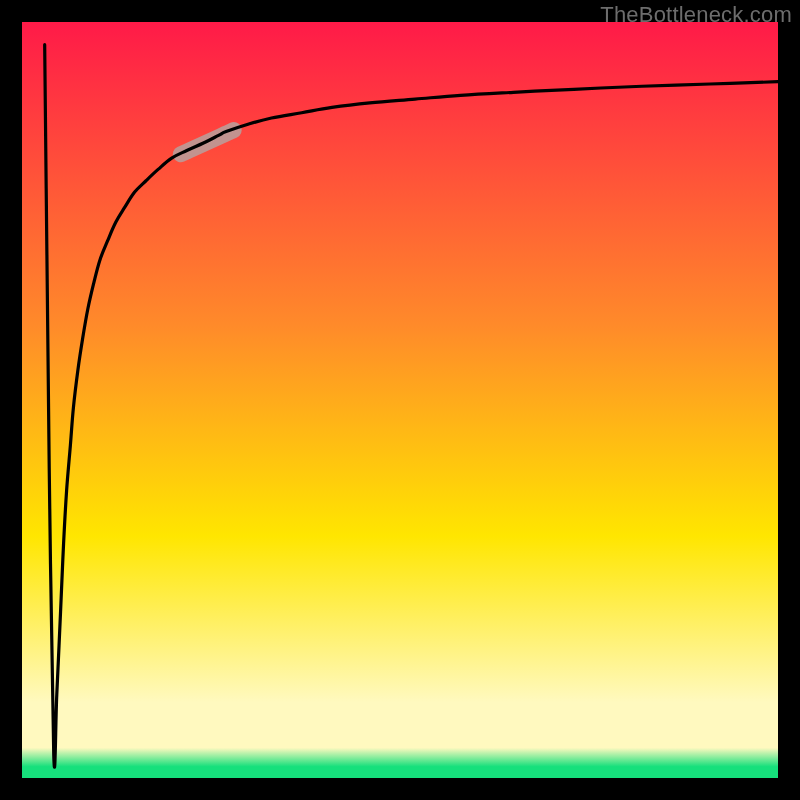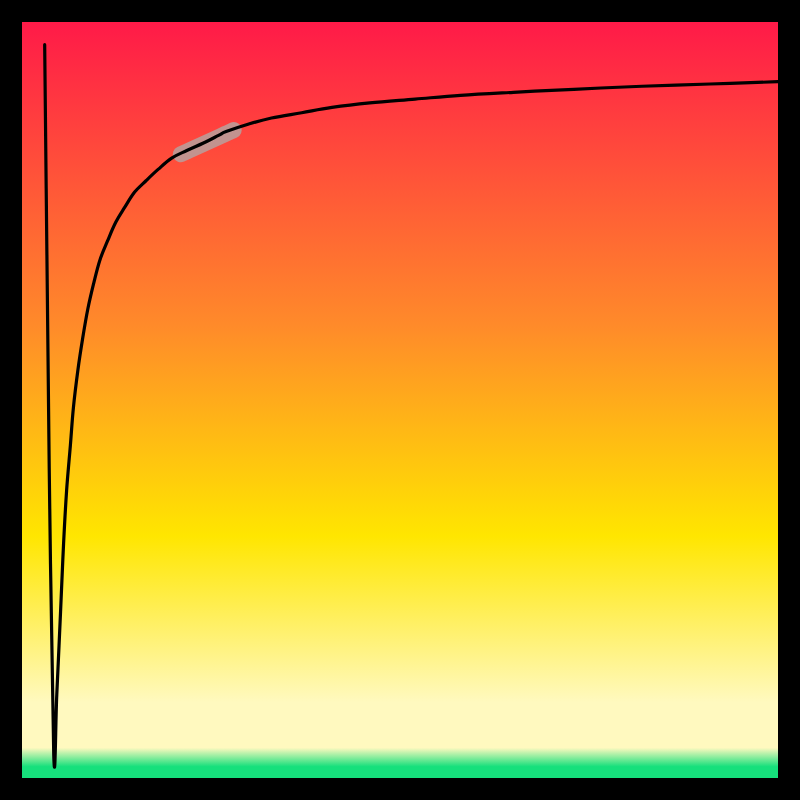--- a/index.html
+++ b/index.html
@@ -34,20 +34,21 @@
     width: 800px;
     height: 800px;
     display: block;
   }
 </style>
 </head>
 <body>
 
 <div class="stage">
 
+  <div class="watermark">TheBottleneck.com</div>
 
   <svg class="plot" viewBox="0 0 800 800" xmlns="http://www.w3.org/2000/svg" shape-rendering="geometricPrecision">
     <defs>
       <linearGradient id="bg-grad" x1="0" y1="0" x2="0" y2="1">
         <stop id="g0" offset="0%" stop-color="#ff1a48"></stop>
         <stop id="g1" offset="40%" stop-color="#ff8a2a"></stop>
         <stop id="g2" offset="68%" stop-color="#ffe600"></stop>
         <stop id="g3" offset="90%" stop-color="#fff9bf"></stop>
         <stop id="g4" offset="96%" stop-color="#fff9bf"></stop>
         <stop id="g5" offset="98.5%" stop-color="#16e07c"></stop>

